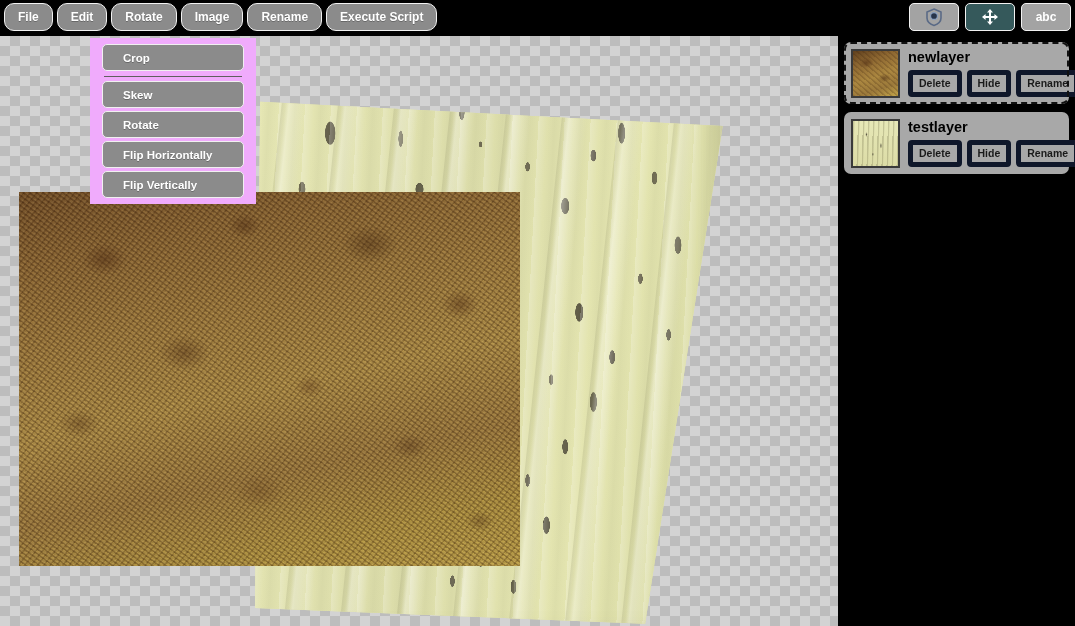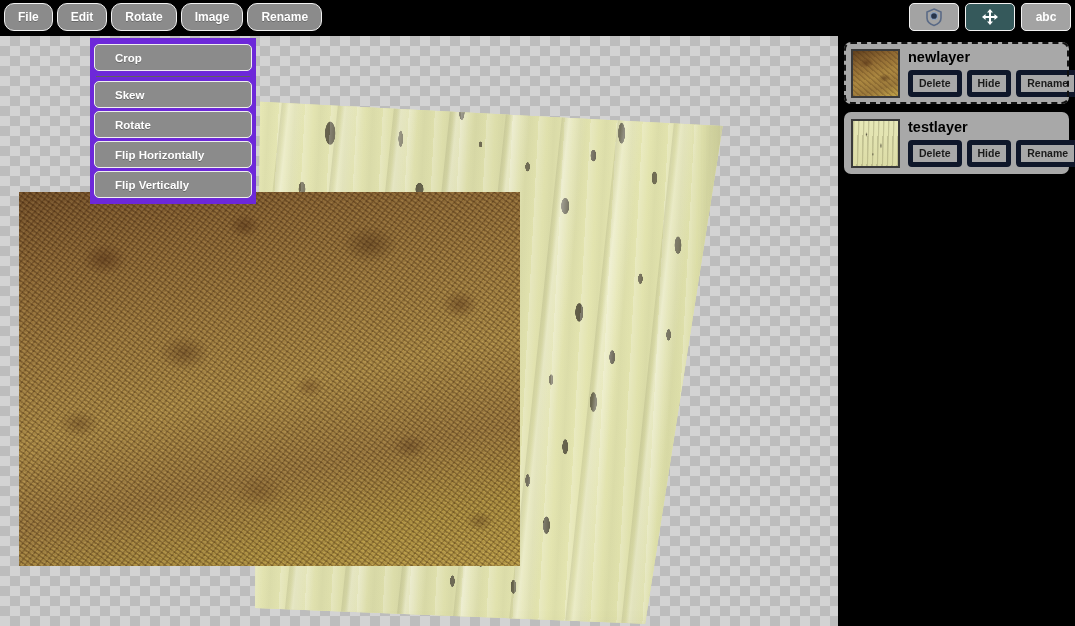--- a/index.html
+++ b/index.html
@@ -133,22 +133,22 @@
         rgba(40,22,10,.14) 0px, rgba(40,22,10,.14) 1px,
         rgba(0,0,0,0) 3px),
       linear-gradient(168deg, #6f4a23 0%, #8a6430 16%, #a07c3c 34%,
                               #b08f45 52%, #9d7a3c 70%, #b2953f 86%, #c0a348 100%);
   }
 
   
   #image-menu {
     position: absolute; left: 90px; top: 38px;
     width: 166px;
-    background: #6d28d9;
-    padding: 3px 0;
+    background: #f0abfc;
+    padding: 3px 8px;
     z-index: 40;
   }
   .menu-item {
     display: flex; align-items: center;
     height: 27px;
     margin: 3px 4px;
     padding-left: 20px;
     background: #8b8b8b;
     border: 1px solid #f0f0f0;
     border-radius: 5px;
@@ -230,20 +230,21 @@
 <div id="app">
 
   <div id="topbar">
 
     <div class="menu-group">
       <div class="menu-btn">File</div>
       <div class="menu-btn">Edit</div>
       <div class="menu-btn">Rotate</div>
       <div class="menu-btn">Image</div>
       <div class="menu-btn">Rename</div>
+      <div class="menu-btn">Execute Script</div>
     </div>
 
     <div class="tool-group">
 
       <div class="tool-btn">
         <span>
           <svg width="20" height="20" viewBox="0 0 20 20">
             <path d="M10 2 L17 5 L17 11 Q17 16 10 18.5 Q3 16 3 11 L3 5 Z" fill="none" stroke="#5a6a86" stroke-width="1.6"></path>
             <circle cx="10" cy="9" r="3.4" fill="#27344a" stroke="#8aa0c0" stroke-width="1.1"></circle>
           </svg>

